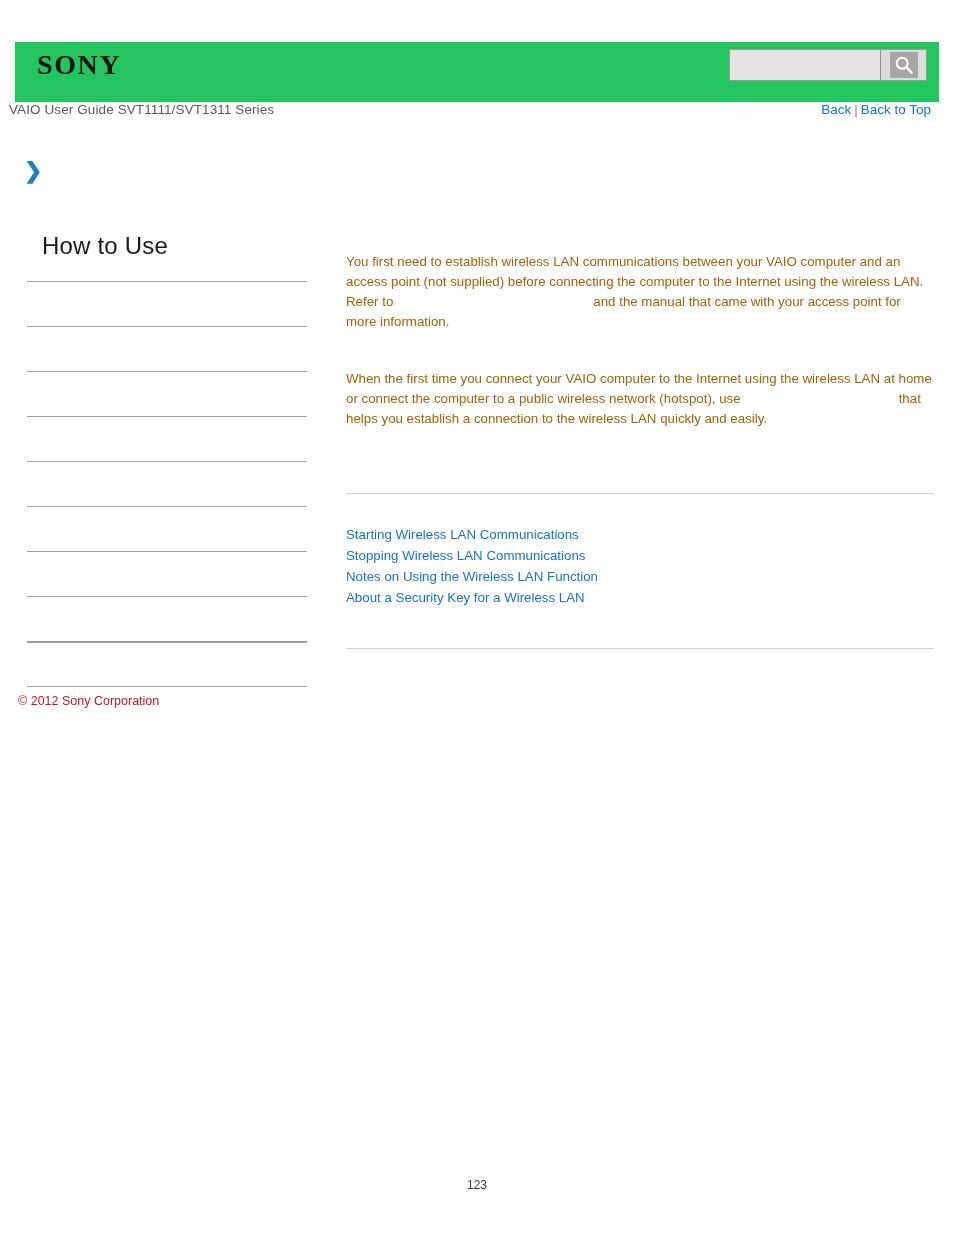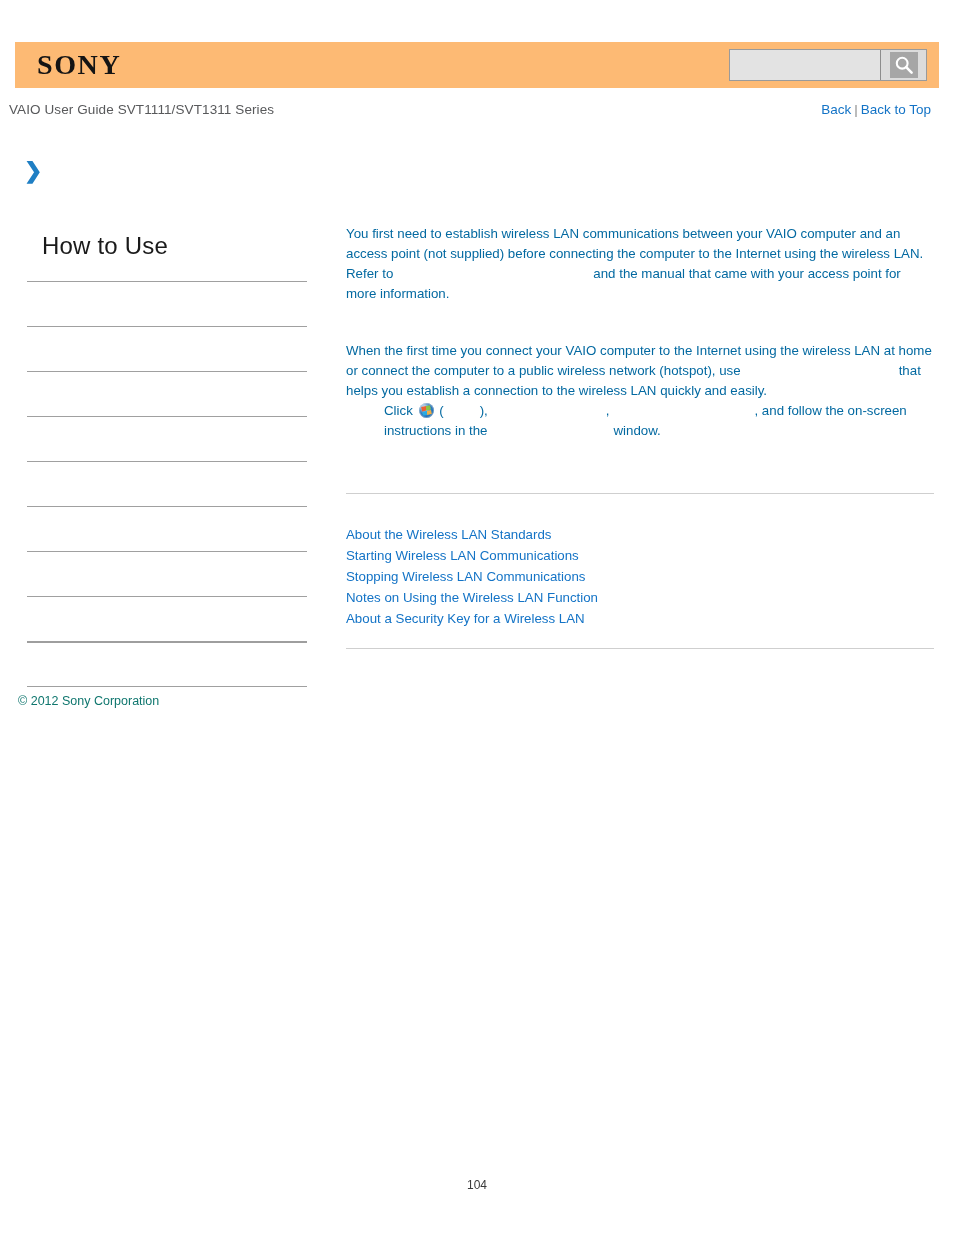--- a/index.html
+++ b/index.html
@@ -22,22 +22,22 @@
     height: 1235px;
     overflow: hidden;
   }
 
   
   .header-band {
     position: absolute;
     left: 15px;
     top: 42px;
     width: 924px;
-    height: 46px;
-    background: #fdba74;
+    height: 60px;
+    background: #22c55e;
   }
   .sony-logo {
     position: absolute;
     left: 22px;
     top: 8px;
     font-family: "Liberation Serif", serif;
     font-weight: bold;
     font-size: 27px;
     letter-spacing: 1.5px;
     color: #141414;
@@ -163,32 +163,32 @@
   .side-item.last {
     height: 1px;
     padding: 0;
   }
 
   .copyright {
     position: absolute;
     left: 18px;
     top: 694px;
     font-size: 12.5px;
-    color: #0f766e;
+    color: #b91c1c;
   }
 
   
   .content {
     position: absolute;
     left: 346px;
-    top: 224px;
+    top: 252px;
     width: 588px;
     font-size: 13.3px;
     line-height: 20px;
-    color: #0369a1;
+    color: #a16207;
   }
   .content p {
     margin: 0 0 0 0;
   }
   .para-gap {
     height: 37px;
   }
   .blank-link {
     display: inline-block;
   }
@@ -324,32 +324,30 @@
   <div class="copyright">© 2012 Sony Corporation</div>
 
   <div class="content">
 
     <p><span>You first need to establish wireless LAN communications between your VAIO computer and an access point (not supplied) before connecting the computer to the Internet using the wireless LAN. Refer to</span><span class="blank-link blank-sm"></span><span>and the manual that came with your access point for more information.</span></p>
 
     <div class="para-gap"></div>
 
     <p><span>When the first time you connect your VAIO computer to the Internet using the wireless LAN at home or connect the computer to a public wireless network (hotspot), use</span><span class="blank-link blank-xl"></span><span>that helps you establish a connection to the wireless LAN quickly and easily.</span></p>
 
-    <p class="indent-1"><span>Click</span> <span class="winorb"></span> <span>(</span><span class="blank-link blank-click"></span><span>),</span><span class="blank-link blank-md"></span><span>,</span><span class="blank-link blank-lg"></span><span>, and follow the on-screen</span> <span>instructions in the</span><span class="blank-link blank-xxl"></span><span>window.</span></p>
   </div>
 
   <hr class="rule rule-top">
 
   <div class="links-block">
     <ul class="link-list">
-      <li><a href="#">About the Wireless LAN Standards</a></li>
       <li><a href="#">Starting Wireless LAN Communications</a></li>
       <li><a href="#">Stopping Wireless LAN Communications</a></li>
       <li><a href="#">Notes on Using the Wireless LAN Function</a></li>
       <li><a href="#">About a Security Key for a Wireless LAN</a></li>
     </ul>
   </div>
 
   <hr class="rule rule-bottom">
 
-  <div class="page-number">104</div>
+  <div class="page-number">123</div>
 
 </div>
 
 </body></html>

